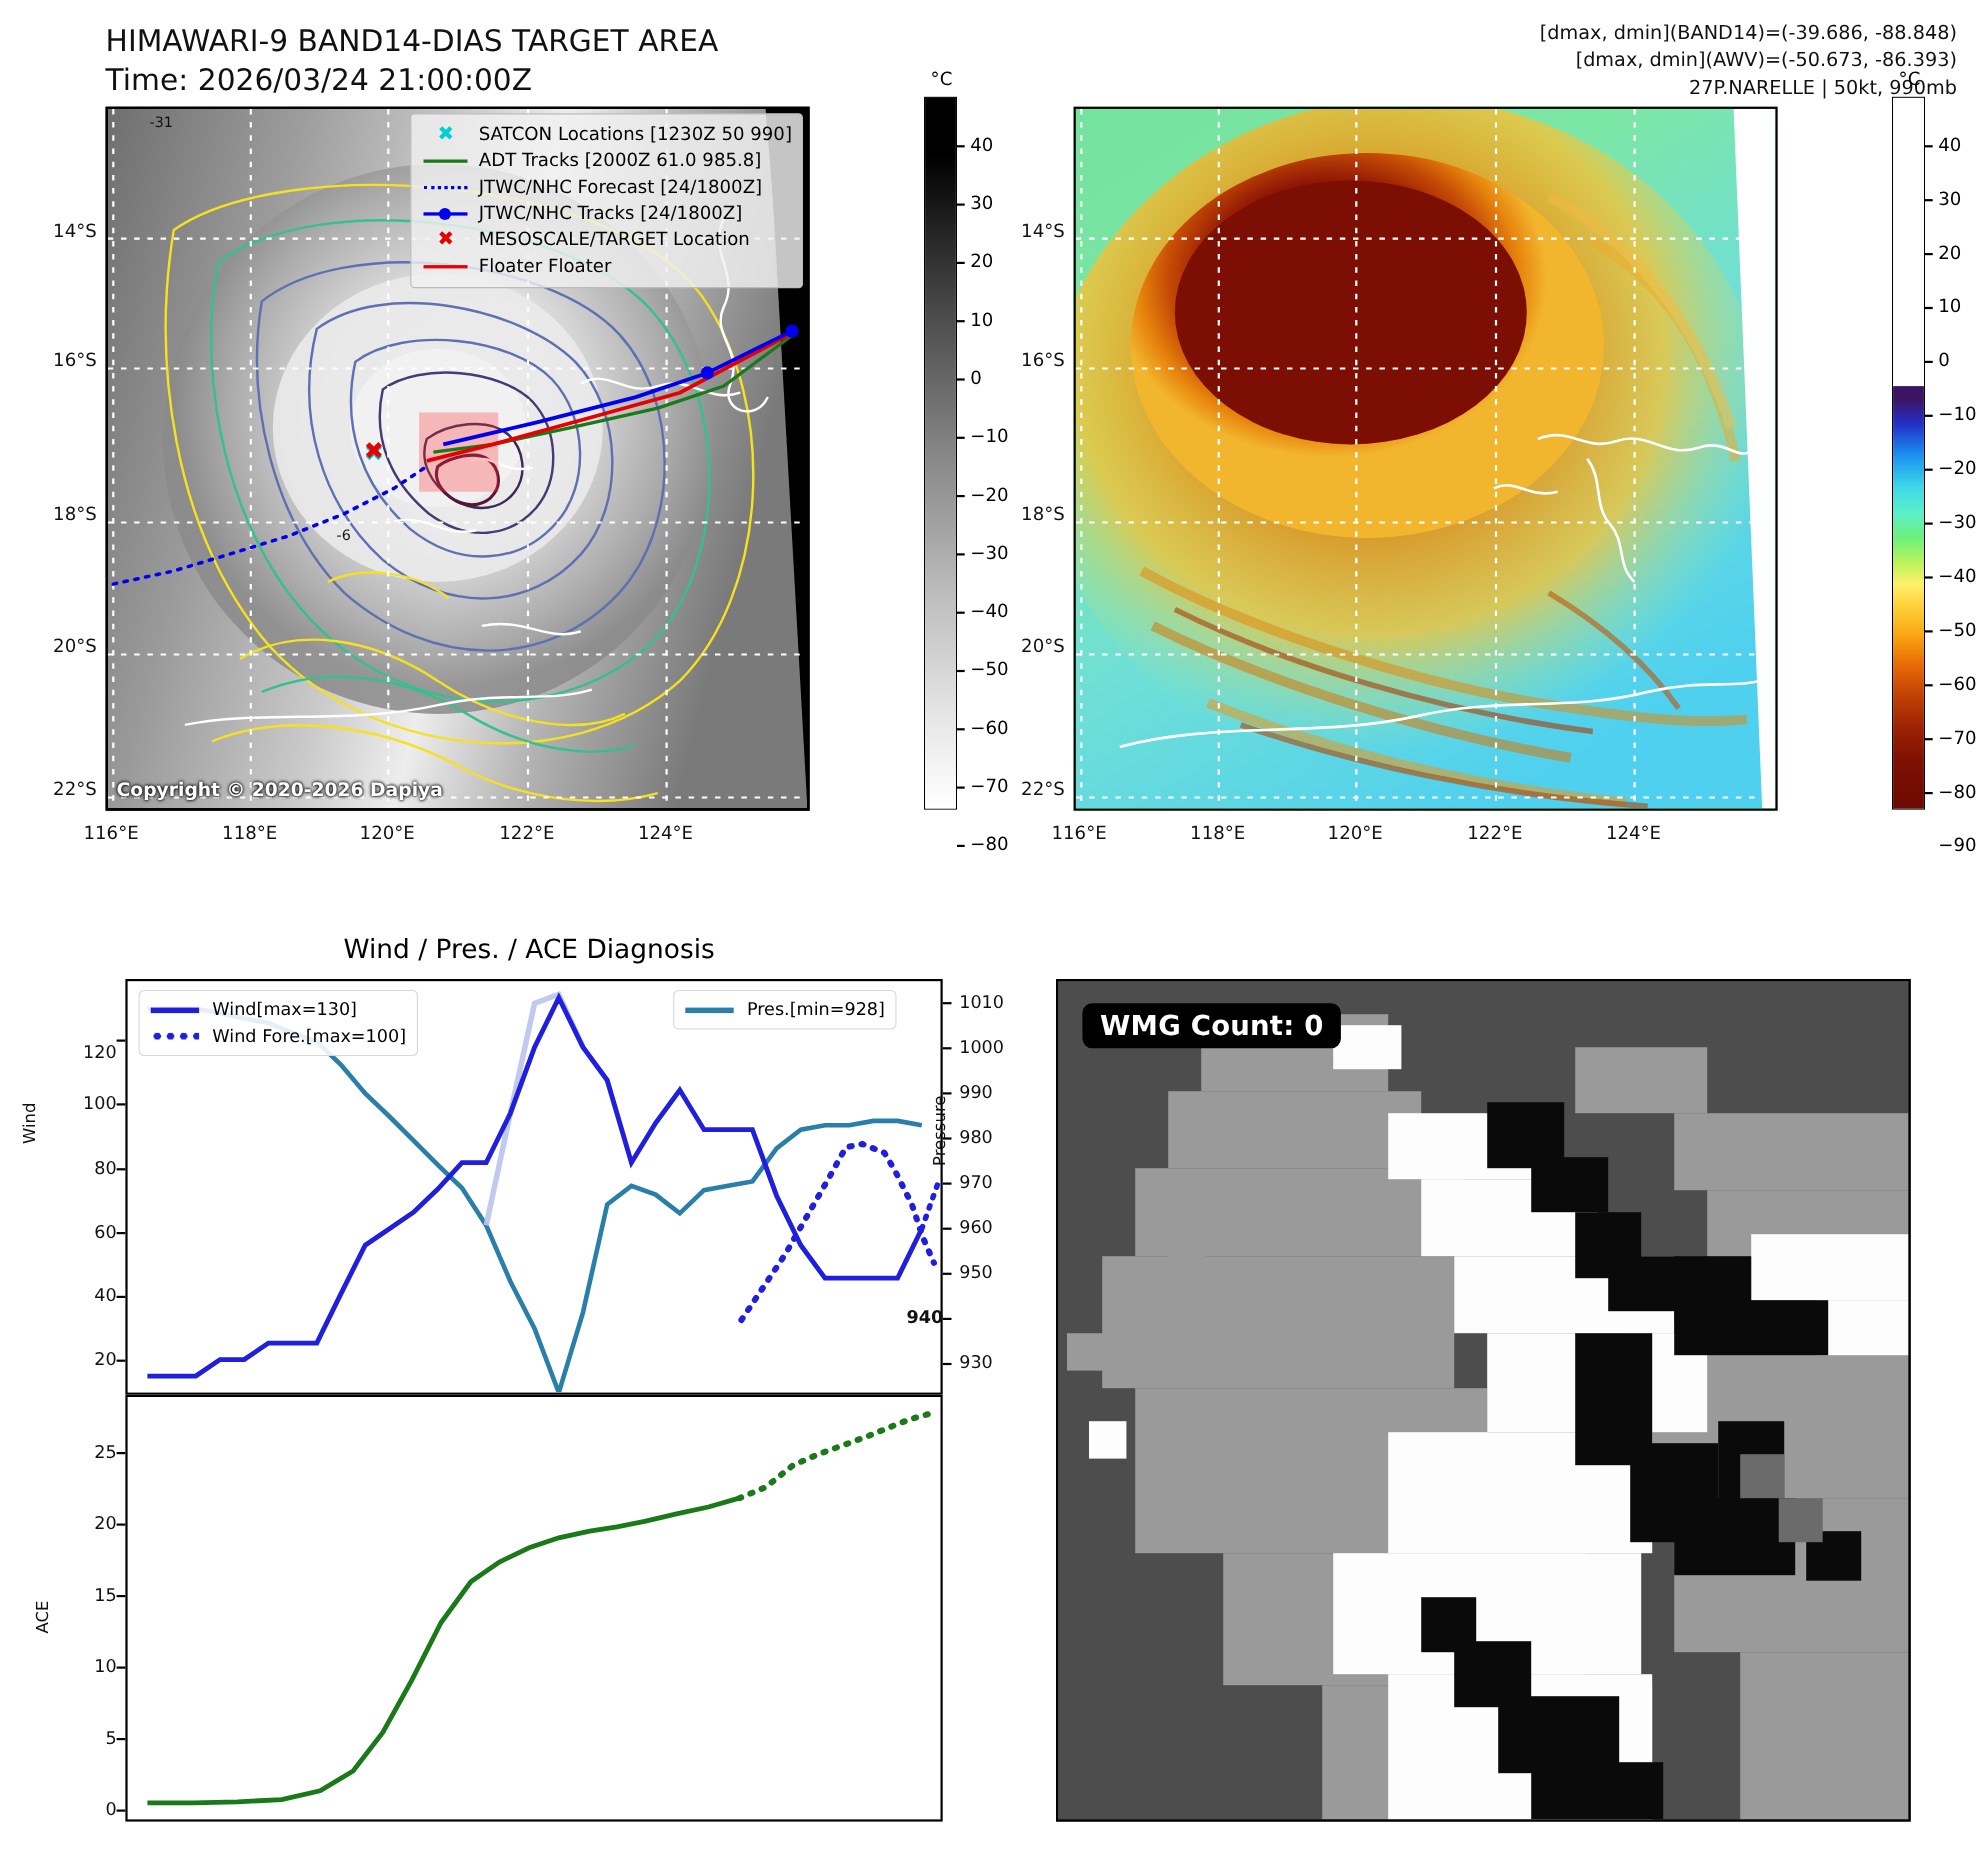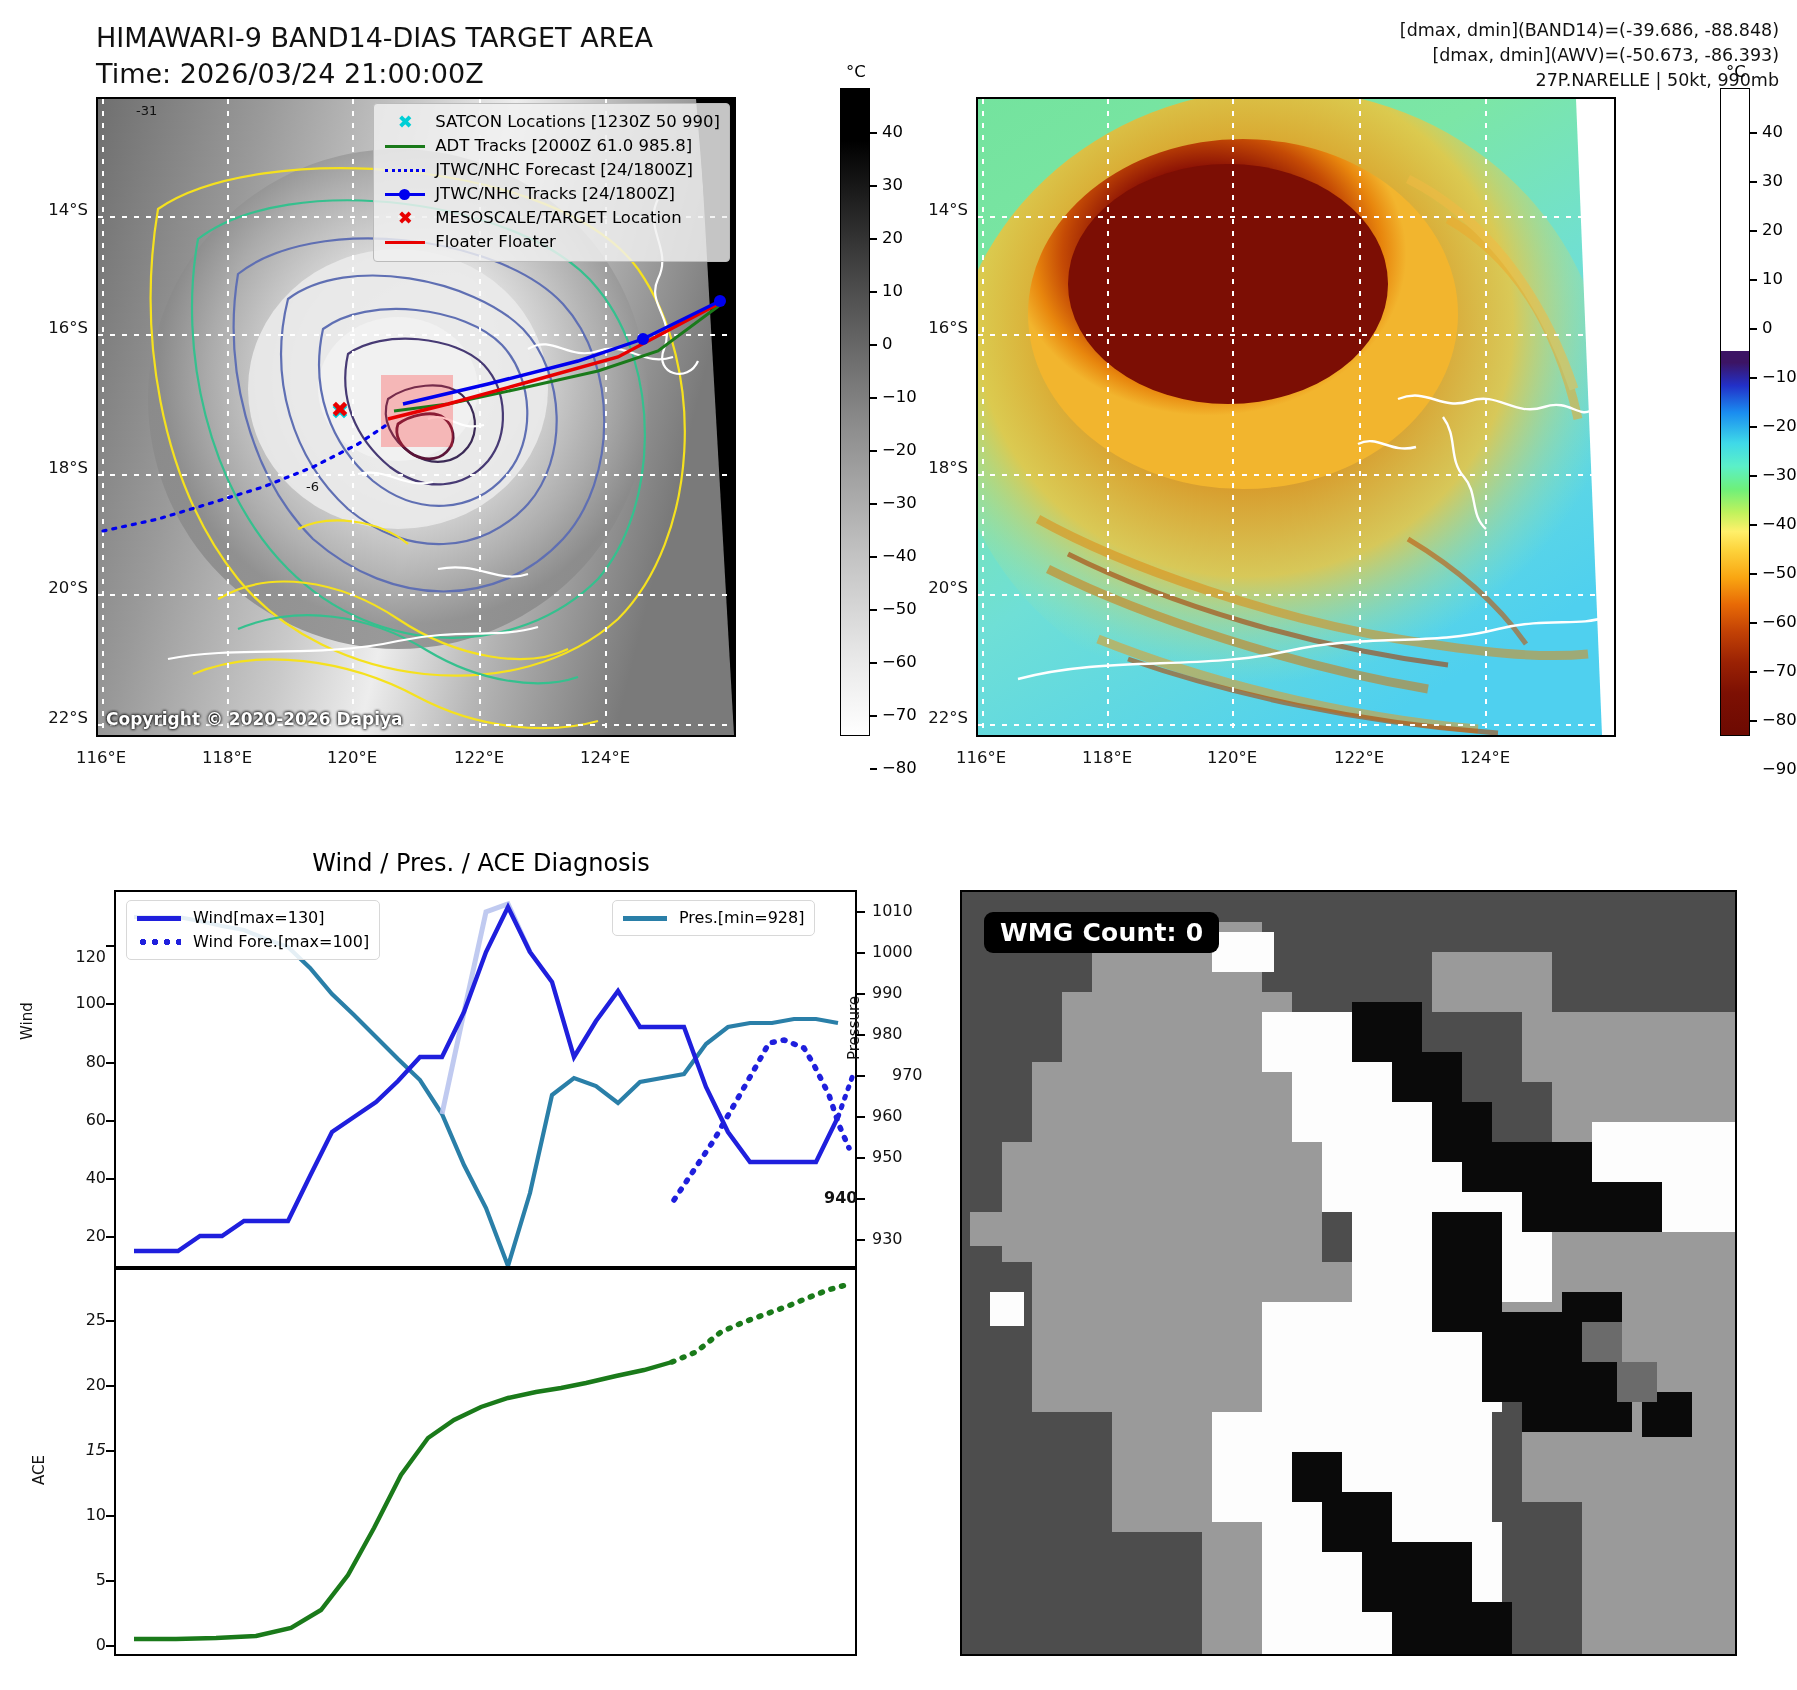--- a/index.html
+++ b/index.html
@@ -449,21 +449,21 @@
   <div class="axis-title" style="left:845px;top:1060px;transform:rotate(-90deg);transform-origin:left top;">Pressure</div>
   <div class="tickm-l" style="left:857px;top:911px;"></div>
   <div class="tick-lab" style="left:872px;top:901px;">1010</div>
   <div class="tickm-l" style="left:857px;top:952px;"></div>
   <div class="tick-lab" style="left:872px;top:942px;">1000</div>
   <div class="tickm-l" style="left:857px;top:993px;"></div>
   <div class="tick-lab" style="left:872px;top:983px;">990</div>
   <div class="tickm-l" style="left:857px;top:1034px;"></div>
   <div class="tick-lab" style="left:872px;top:1024px;">980</div>
   <div class="tickm-l" style="left:857px;top:1075px;"></div>
-  <div class="tick-lab" style="left:872px;top:1065px;margin-left:20px;">970</div>
+  <div class="tick-lab" style="left:872px;top:1065px;">970</div>
   <div class="tickm-l" style="left:857px;top:1116px;"></div>
   <div class="tick-lab" style="left:872px;top:1106px;">960</div>
   <div class="tickm-l" style="left:857px;top:1157px;"></div>
   <div class="tick-lab" style="left:872px;top:1147px;">950</div>
   <div class="tickm-l" style="left:857px;top:1198px;"></div>
   <div class="tick-lab" style="left:824px;top:1188px;font-weight:bold;">940</div>
   <div class="tickm-l" style="left:857px;top:1239px;"></div>
   <div class="tick-lab" style="left:872px;top:1229px;">930</div>
 
   <div class="abs panel-frame" id="chart-ace">
@@ -472,21 +472,21 @@
       <polyline fill="none" stroke="#1a7a1a" stroke-width="5.5" stroke-dasharray="2 9" stroke-linecap="round" points="556,92 580,82 605,62 628,52 650,44 672,36 694,27 712,20 730,15"></polyline>
     </svg>
   </div>
 
 
   <div class="axis-title" style="left:30px;top:1485px;transform:rotate(-90deg);transform-origin:left top;">ACE</div>
   <div class="tick-lab" style="left:58px;top:1310px;width:48px;text-align:right;">25</div>
   <div class="tickm-l" style="left:106px;top:1320px;"></div>
   <div class="tick-lab" style="left:58px;top:1375px;width:48px;text-align:right;">20</div>
   <div class="tickm-l" style="left:106px;top:1385px;"></div>
-  <div class="tick-lab" style="left:58px;top:1440px;width:48px;text-align:right;font-style:italic;">15</div>
+  <div class="tick-lab" style="left:58px;top:1440px;width:48px;text-align:right;">15</div>
   <div class="tickm-l" style="left:106px;top:1450px;"></div>
   <div class="tick-lab" style="left:58px;top:1505px;width:48px;text-align:right;">10</div>
   <div class="tickm-l" style="left:106px;top:1515px;"></div>
   <div class="tick-lab" style="left:58px;top:1570px;width:48px;text-align:right;">5</div>
   <div class="tickm-l" style="left:106px;top:1580px;"></div>
   <div class="tick-lab" style="left:58px;top:1635px;width:48px;text-align:right;">0</div>
   <div class="tickm-l" style="left:106px;top:1645px;"></div>
 
   <div class="abs panel-frame" id="wmg-panel">
     <svg width="773" height="762" viewBox="0 0 773 762">

